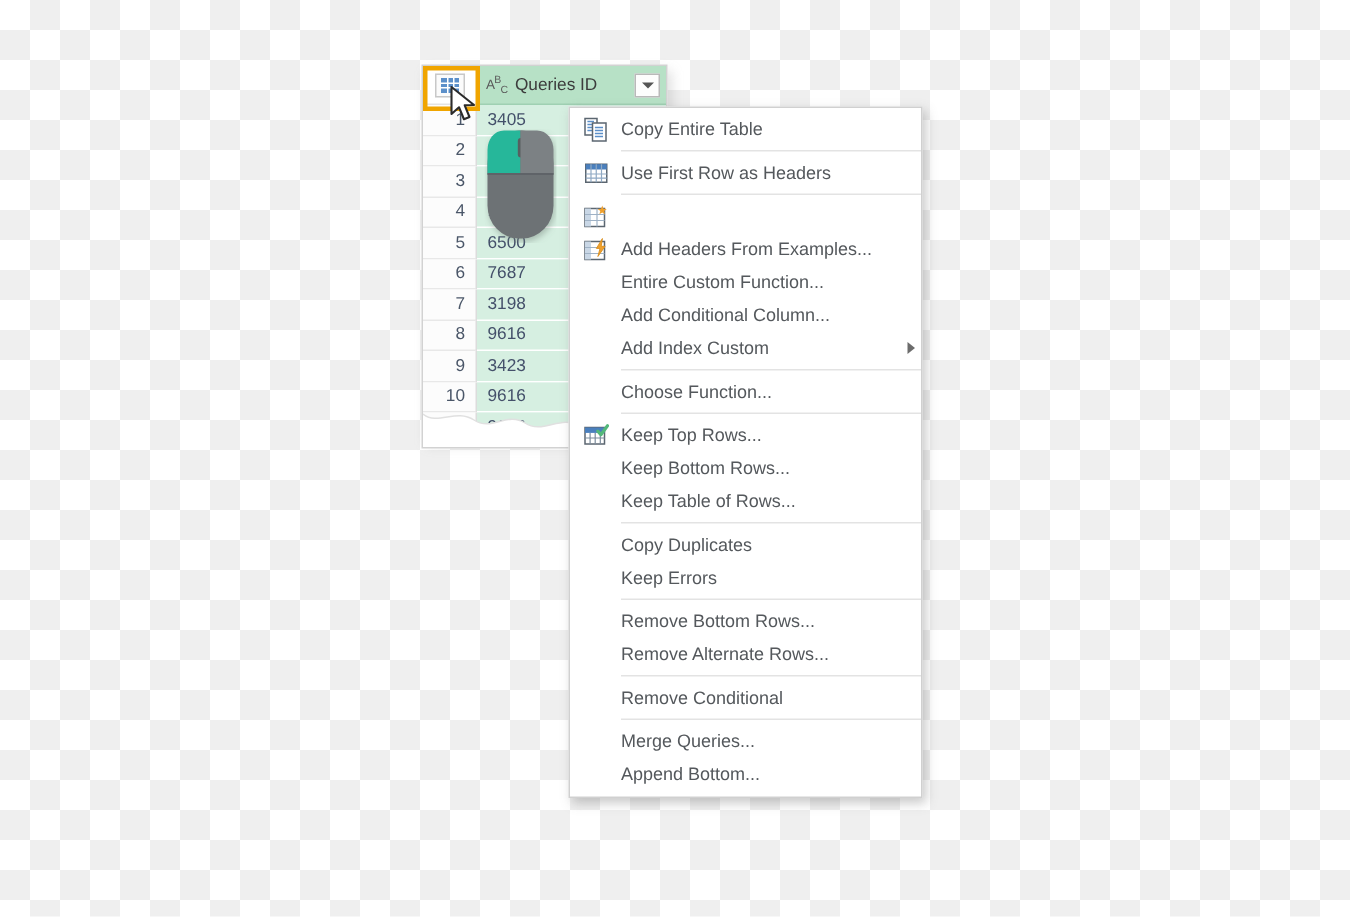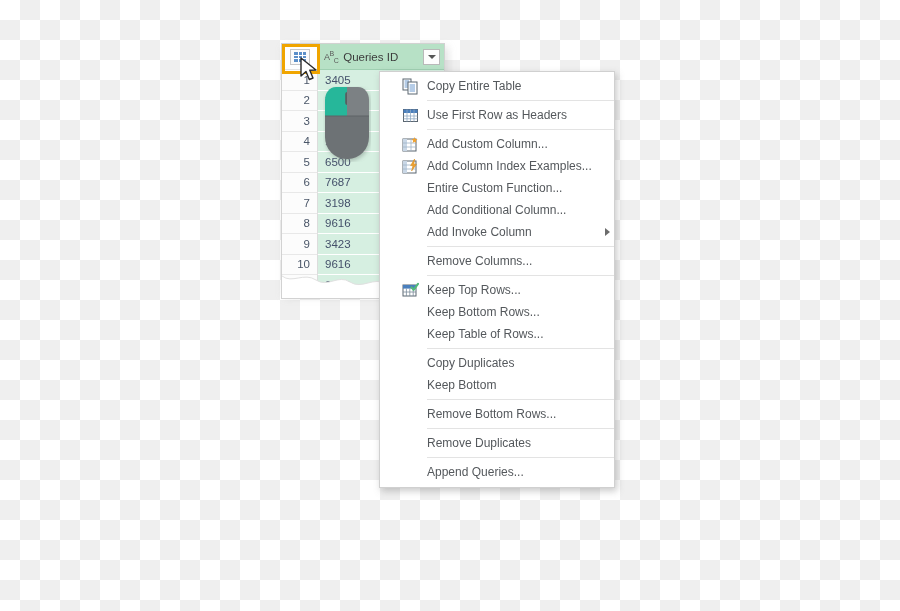--- a/index.html
+++ b/index.html
@@ -222,21 +222,21 @@
   
   #context-menu {
     position: absolute;
     left: 379px;
     top: 71px;
     width: 236px;
     background: #ffffff;
     border: 1px solid #d0d0d0;
     box-shadow: 2px 3px 7px rgba(100,100,100,0.35);
     z-index: 40;
-    padding: 3px 0 4px 13px;
+    padding: 3px 0 4px 0;
     box-sizing: border-box;
   }
   .mi {
     display: flex;
     align-items: center;
     height: 22px;
     position: relative;
     cursor: default;
   }
   .mi-icon {
@@ -410,57 +410,56 @@
       <div class="mi-icon">
         <svg class="ic" width="17" height="17" viewBox="0 0 17 17">
           <rect x="1" y="3" width="13" height="12" fill="#fff" stroke="#5b6670" stroke-width="1"></rect>
           <rect x="1" y="3" width="4" height="12" fill="#c9d7e6"></rect>
           <line x1="1" y1="7" x2="14" y2="7" stroke="#9fb2c6" stroke-width="0.8"></line>
           <line x1="1" y1="11" x2="14" y2="11" stroke="#9fb2c6" stroke-width="0.8"></line>
           <line x1="9" y1="3" x2="9" y2="15" stroke="#9fb2c6" stroke-width="0.8"></line>
           <path d="M12.5,1 L13.3,3.1 L15.5,3.3 L13.8,4.7 L14.4,6.9 L12.5,5.7 L10.6,6.9 L11.2,4.7 L9.5,3.3 L11.7,3.1 Z" fill="#f0a12e"></path>
         </svg>
       </div>
-      <div class="mi-label">Add Custom Column...</div>
       <div class="mi-arrow"></div>
     </div>
     <div class="mi">
       <div class="mi-icon">
         <svg class="ic" width="17" height="17" viewBox="0 0 17 17">
           <rect x="1" y="3" width="13" height="12" fill="#fff" stroke="#5b6670" stroke-width="1"></rect>
           <rect x="1" y="3" width="4" height="12" fill="#c9d7e6"></rect>
           <line x1="1" y1="7" x2="14" y2="7" stroke="#9fb2c6" stroke-width="0.8"></line>
           <line x1="1" y1="11" x2="14" y2="11" stroke="#9fb2c6" stroke-width="0.8"></line>
           <path d="M12.6,1 L8.6,7.6 L11,7.6 L9.6,13 L14.4,6.2 L11.8,6.2 Z" fill="#f0a12e" stroke="#d98e1f" stroke-width="0.6"></path>
         </svg>
       </div>
-      <div class="mi-label">Add Column Index Examples...</div>
+      <div class="mi-label">Add Headers From Examples...</div>
       <div class="mi-arrow"></div>
     </div>
     <div class="mi">
       <div class="mi-icon"></div>
       <div class="mi-label">Entire Custom Function...</div>
       <div class="mi-arrow"></div>
     </div>
     <div class="mi">
       <div class="mi-icon"></div>
       <div class="mi-label">Add Conditional Column...</div>
       <div class="mi-arrow"></div>
     </div>
     <div class="mi">
       <div class="mi-icon"></div>
-      <div class="mi-label">Add Invoke Column</div>
+      <div class="mi-label">Add Index Custom</div>
       <div class="mi-arrow">
         <span class="arrow-glyph"></span>
       </div>
     </div>
     <div class="sep"></div>
     <div class="mi">
       <div class="mi-icon"></div>
-      <div class="mi-label">Remove Columns...</div>
+      <div class="mi-label">Choose Function...</div>
       <div class="mi-arrow"></div>
     </div>
     <div class="sep"></div>
     <div class="mi">
       <div class="mi-icon">
         <svg class="ic" width="17" height="17" viewBox="0 0 17 17">
           <rect x="1" y="3" width="13" height="11" fill="#fff" stroke="#5b6670" stroke-width="1"></rect>
           <rect x="1" y="3" width="13" height="3.6" fill="#4a7fbd"></rect>
           <line x1="1" y1="10" x2="14" y2="10" stroke="#7b8b9b" stroke-width="0.8"></line>
           <line x1="4.4" y1="6.6" x2="4.4" y2="14" stroke="#7b8b9b" stroke-width="0.8"></line>
@@ -483,34 +482,44 @@
       <div class="mi-arrow"></div>
     </div>
     <div class="sep"></div>
     <div class="mi">
       <div class="mi-icon"></div>
       <div class="mi-label">Copy Duplicates</div>
       <div class="mi-arrow"></div>
     </div>
     <div class="mi">
       <div class="mi-icon"></div>
-      <div class="mi-label">Keep Bottom</div>
+      <div class="mi-label">Keep Errors</div>
       <div class="mi-arrow"></div>
     </div>
     <div class="sep"></div>
     <div class="mi">
       <div class="mi-icon"></div>
       <div class="mi-label">Remove Bottom Rows...</div>
       <div class="mi-arrow"></div>
     </div>
-    <div class="sep"></div>
-    <div class="mi">
-      <div class="mi-icon"></div>
-      <div class="mi-label">Remove Duplicates</div>
-      <div class="mi-arrow"></div>
-    </div>
-    <div class="sep"></div>
-    <div class="mi">
-      <div class="mi-icon"></div>
-      <div class="mi-label">Append Queries...</div>
+    <div class="mi">
+      <div class="mi-icon"></div>
+      <div class="mi-label">Remove Alternate Rows...</div>
+      <div class="mi-arrow"></div>
+    </div>
+    <div class="sep"></div>
+    <div class="mi">
+      <div class="mi-icon"></div>
+      <div class="mi-label">Remove Conditional</div>
+      <div class="mi-arrow"></div>
+    </div>
+    <div class="sep"></div>
+    <div class="mi">
+      <div class="mi-icon"></div>
+      <div class="mi-label">Merge Queries...</div>
+      <div class="mi-arrow"></div>
+    </div>
+    <div class="mi">
+      <div class="mi-icon"></div>
+      <div class="mi-label">Append Bottom...</div>
       <div class="mi-arrow"></div>
     </div>
   </div>
 
 </body></html>

